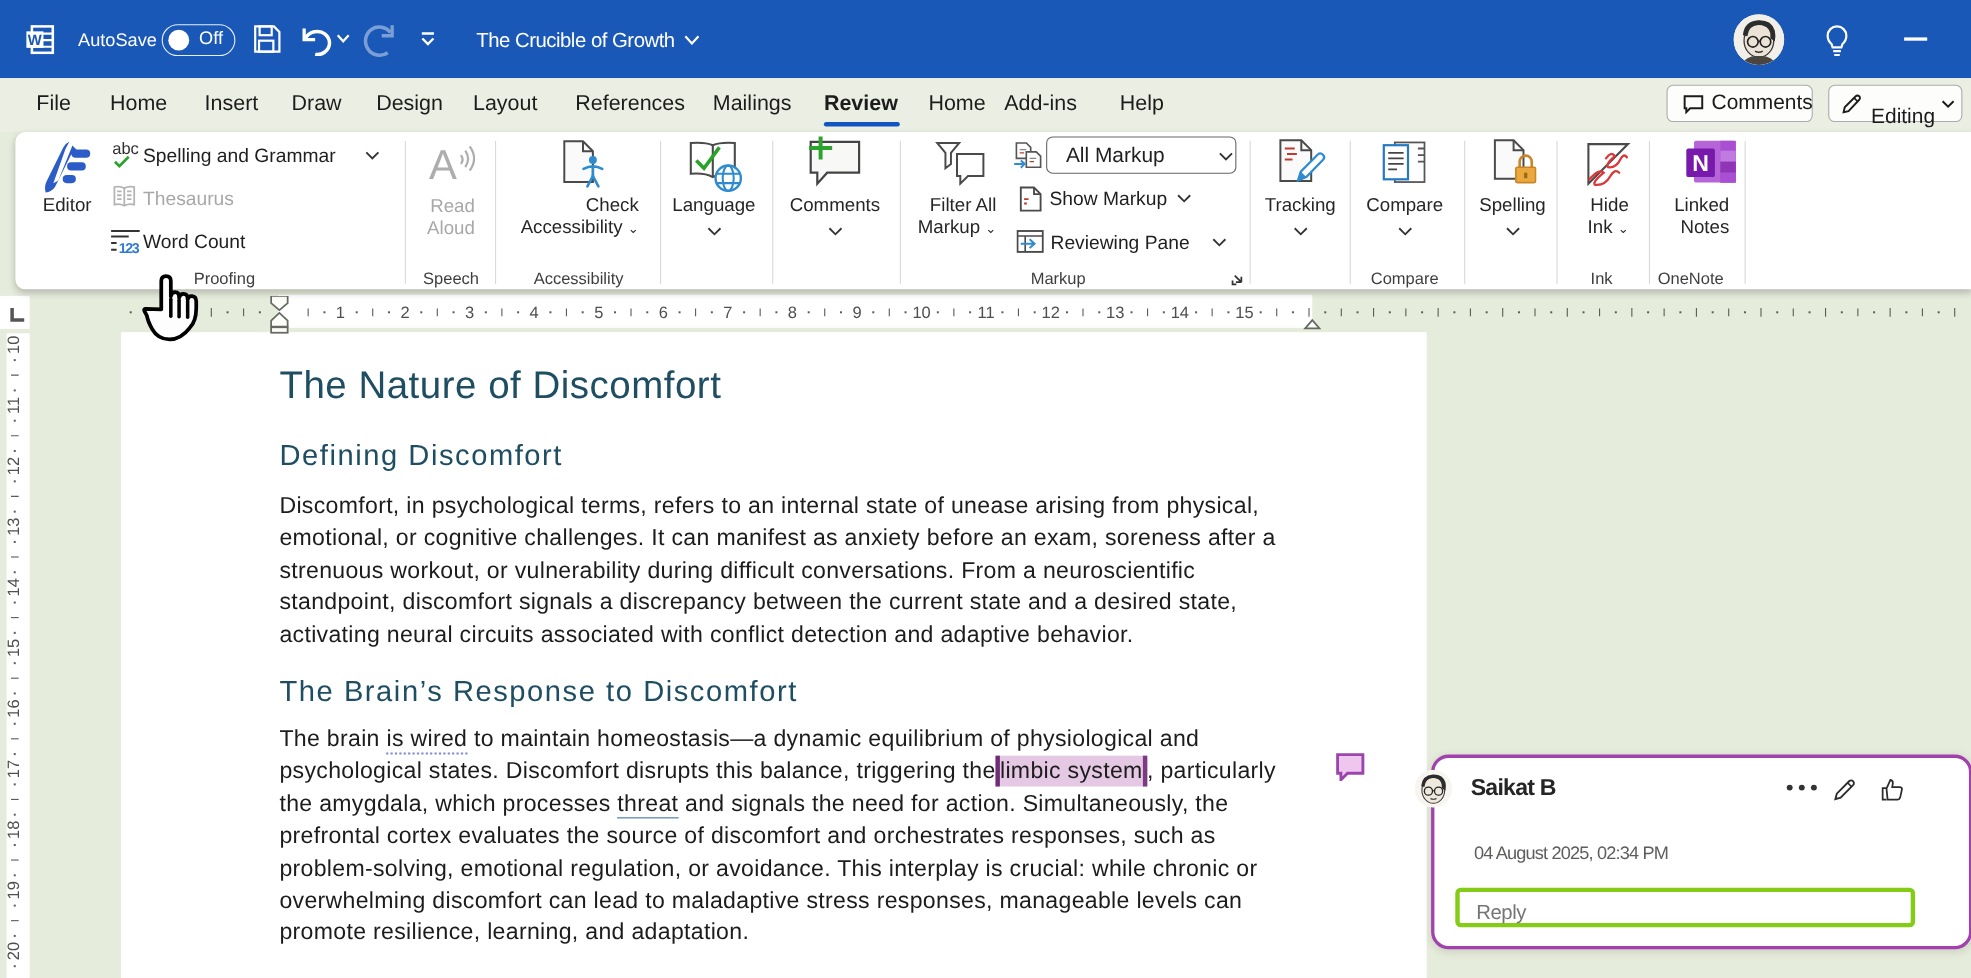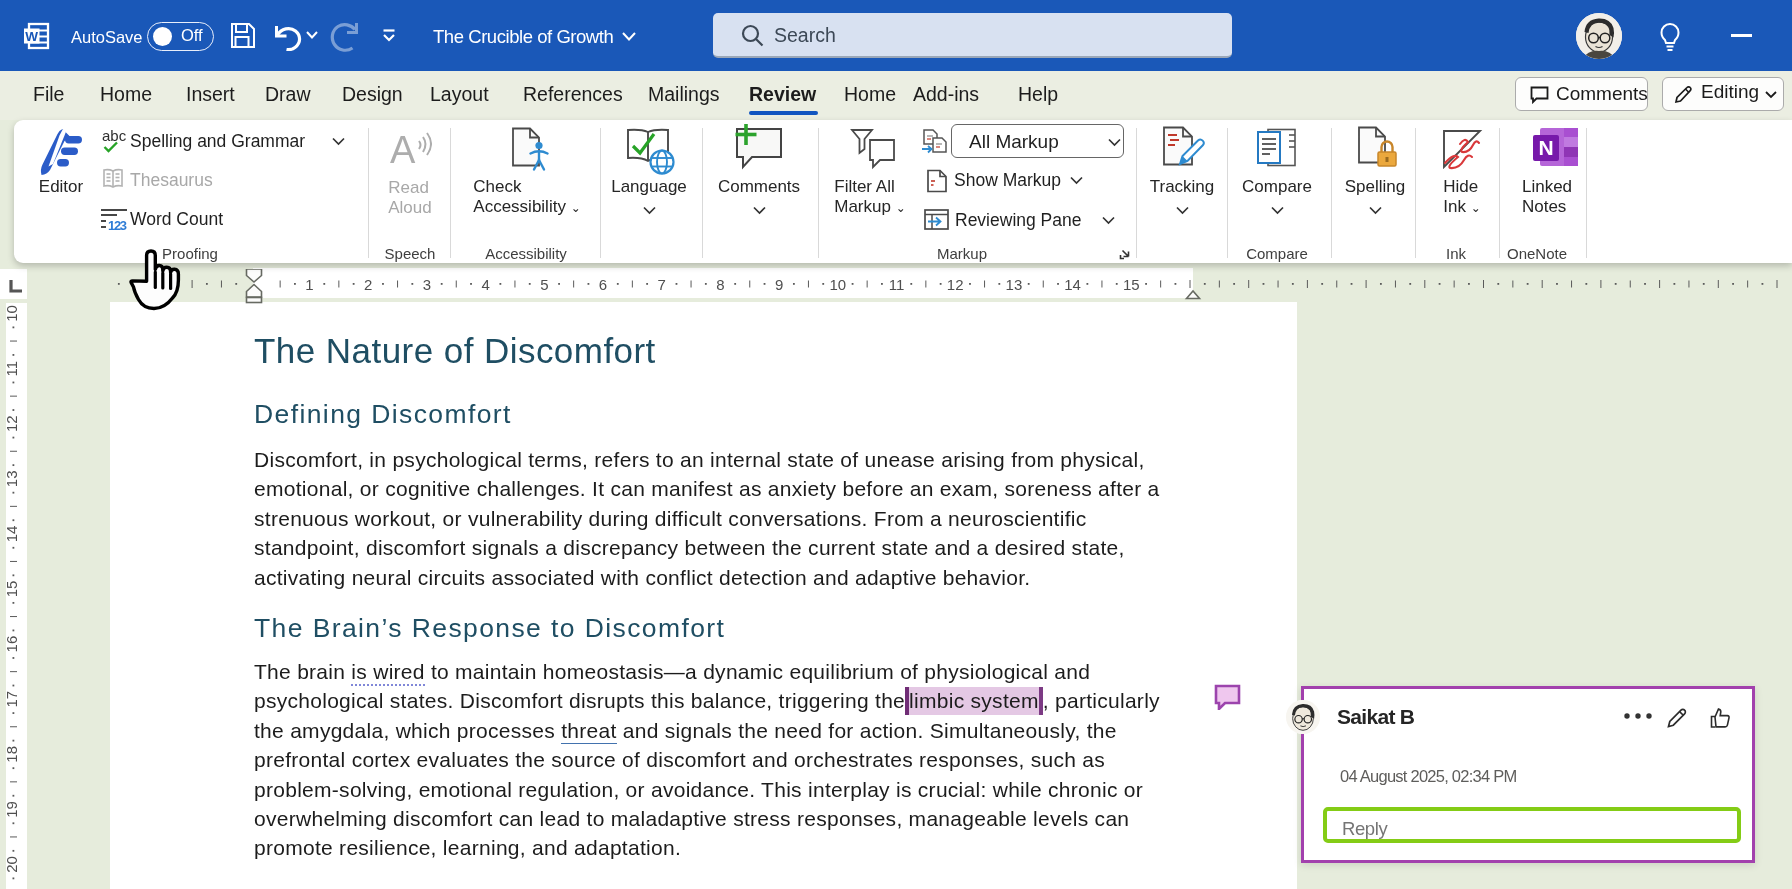--- a/index.html
+++ b/index.html
@@ -23,36 +23,36 @@
   #menubar { position:absolute; left:0; top:71px; width:1792px; height:49px; background:#ebeee2; }
   .tab { position:absolute; top:12px; font-size:19.5px; color:#1c1c1c; }
   #tab-review { font-weight:bold; }
   #review-underline { position:absolute; left:749px; top:40px; width:69px; height:3.5px; background:#1155c0; border-radius:2px; }
   .topbtn { position:absolute; top:6px; height:34px; background:#fdfdfc; border:1px solid #ababab; border-radius:6px; font-size:19px; color:#1b1b1b; }
 
   
   #ribbon { position:absolute; left:14px; top:120px; width:1778px; height:143px; background:#fff; border-radius:9px 0 0 9px; box-shadow:0 3px 7px rgba(0,0,0,0.22); z-index:5; }
   .sep { position:absolute; top:8px; width:1px; height:130px; background:#d9d9d9; }
   .glabel { position:absolute; top:125px; font-size:15px; color:#3e3e3e; text-align:center; transform:translateX(-50%); }
-  .bigbtn { position:absolute; text-align:left; font-size:17px; color:#262626; }
+  .bigbtn { position:absolute; text-align:right; font-size:17px; color:#262626; }
   .rowbtn { position:absolute; font-size:17.5px; color:#1f1f1f; }
   .gray { color:#a8a8a8; }
 
   
   #page { position:absolute; left:110px; top:302px; width:1187px; height:587px; background:#fff; }
   #hruler-band { position:absolute; left:253px; top:268px; width:940px; height:30px; background:#fff; }
   #vruler { position:absolute; left:6px; top:303px; width:21px; height:586px; background:#fff; }
 
   #h1 { position:absolute; left:254px; top:331px; font-size:35px; color:#1f4e63; letter-spacing:0.45px;}
   .h2 { position:absolute; left:254px; font-size:26.5px; color:#1f4e63; letter-spacing:1.4px;}
   .para { position:absolute; left:254px; font-size:21px; line-height:29.4px; color:#1c1c1c; white-space:nowrap; letter-spacing:0.28px; }
   #hl { background:#e4c8e4; border-left:4px solid #702d76; border-right:4px solid #7c3a84; padding:2px 0 3px 0; }
 
   
-  #card { position:absolute; left:1301px; top:686px; width:454px; height:177px; background:#fff; border:3.5px solid #a240ad; border-radius:0; z-index:4; box-shadow:0 2px 8px rgba(0,0,0,0.12); }
+  #card { position:absolute; left:1301px; top:686px; width:492px; height:177px; background:#fff; border:3.5px solid #a240ad; border-radius:16px; z-index:4; box-shadow:0 2px 8px rgba(0,0,0,0.12); }
   #card .name { position:absolute; left:33px; top:16px; font-weight:bold; font-size:21px; letter-spacing:-0.7px; color:#252525; }
   #card .body { position:absolute; left:36px; top:50px; font-size:20.5px; letter-spacing:-0.85px; color:#1f1f1f; }
   #card .date { position:absolute; left:36px; top:78px; font-size:16.5px; letter-spacing:-0.75px; color:#5e5d5b; }
   #card .reply { position:absolute; left:19px; top:118px; width:418px; height:36px; border:4px solid #84cc16; border-radius:5px; }
   #card .reply span { position:absolute; left:15px; top:7px; font-size:18.5px; letter-spacing:-0.4px; color:#757575; }
   #avatar2 { position:absolute; left:1286px; top:700px; width:34px; height:34px; border-radius:50%; background:#fbfaf8; overflow:hidden; z-index:6; }
 </style>
 </head>
 <body>
 
@@ -91,27 +91,20 @@
   </svg>
 
   <svg class="abs" style="left:381px;top:29px" width="16" height="14" viewBox="0 0 16 14">
     <line x1="2.5" y1="1.5" x2="13.5" y2="1.5" stroke="#fff" stroke-width="2.2"></line>
     <path d="M3 6 L8 11 L13 6" fill="none" stroke="#fff" stroke-width="2.2"></path>
   </svg>
   <div id="doctitle">The Crucible of Growth</div>
   <svg class="abs" style="left:622px;top:32px" width="14" height="9" viewBox="0 0 14 9">
       <path d="M1 1 L7 7.5 L13 1" fill="none" stroke="#fff" stroke-width="2"></path>
     </svg>
-  <div id="searchbox">
-    <svg class="abs" style="left:28px;top:11px" width="23" height="23" viewBox="0 0 23 23">
-      <circle cx="9.5" cy="9.5" r="7.5" fill="none" stroke="#3c4856" stroke-width="2.2"></circle>
-      <line x1="15" y1="15" x2="21.5" y2="21.5" stroke="#3c4856" stroke-width="2.2"></line>
-    </svg>
-    <div class="txt">Search</div>
-  </div>
   <div id="avatar1">
     <svg width="46" height="46" viewBox="0 0 46 46">
       <rect width="46" height="46" fill="#f2efe9"></rect>
       <ellipse cx="23" cy="24" rx="13.5" ry="15" fill="#eae3d6" stroke="#3a3a3a" stroke-width="1.2"></ellipse>
       <path d="M8.5 19 Q9.5 6.5 22.5 5.5 Q34.5 5 37.5 15 Q38.5 19.5 37.5 24.5 L33.5 22 Q34.5 11.5 26 10 Q14 8 12.5 20 Z" fill="#2c2c2c"></path>
       <circle cx="17.5" cy="25" r="4.8" fill="none" stroke="#222" stroke-width="1.5"></circle>
       <circle cx="29" cy="25" r="4.8" fill="none" stroke="#222" stroke-width="1.5"></circle>
       <line x1="22.3" y1="24.5" x2="24.2" y2="24.5" stroke="#222" stroke-width="1.3"></line>
       <path d="M19.5 33.5 Q23 35.5 26.5 33.5" fill="none" stroke="#333" stroke-width="1.2"></path>
       <path d="M6 46 Q13 36.5 23 38 Q33 36.5 40 46 Z" fill="#4a463f"></path>
@@ -144,21 +137,21 @@
     <svg class="abs" style="left:14px;top:8px" width="19" height="18" viewBox="0 0 19 18">
       <path d="M1.5 1.5 h16 v11 h-11 l-3.5 3.5 v-3.5 h-1.5 z" fill="none" stroke="#1b1b1b" stroke-width="1.8"></path>
     </svg>
     <span style="position:absolute;left:40px;top:5px">Comments</span>
   </div>
   <div class="topbtn" style="left:1662px; width:122px;">
     <svg class="abs" style="left:10px;top:7px" width="20" height="20" viewBox="0 0 20 20">
       <path d="M3 17 L4 12.5 L14 2.5 a2.2 2.2 0 0 1 3.2 0 a2.2 2.2 0 0 1 0 3.2 L7.5 16 z" fill="none" stroke="#1b1b1b" stroke-width="1.7"></path>
       <line x1="12.5" y1="4" x2="16" y2="7.5" stroke="#1b1b1b" stroke-width="1.5"></line>
     </svg>
-    <span style="position:absolute;left:38px;top:3px">Editing</span>
+    <span style="position:absolute;left:38px;top:18px">Editing</span>
     <svg class="abs" style="left:102px;top:13px" width="12" height="8" viewBox="0 0 12 8">
         <path d="M1 1 L6 6 L11 1" fill="none" stroke="#1b1b1b" stroke-width="1.8"></path>
       </svg>
   </div>
 </div>
 
 <div id="hruler-band"></div>
 <svg class="abs" style="left:0;top:269px;z-index:2" width="1792" height="35" viewBox="0 0 1792 35" id="hruler-svg">
     <rect x="117.925" y="14" width="1.8" height="1.8" fill="#5a5a5a"></rect>
     <line x1="133.39999999999998" y1="11" x2="133.39999999999998" y2="19" stroke="#5a5a5a" stroke-width="1"></line>
@@ -393,21 +386,21 @@
   <div class="sep" style="left:586px"></div>
   <div class="sep" style="left:688px"></div>
   <div class="sep" style="left:804px"></div>
   <div class="sep" style="left:1122px"></div>
   <div class="sep" style="left:1213px"></div>
   <div class="sep" style="left:1317px"></div>
   <div class="sep" style="left:1401px"></div>
   <div class="sep" style="left:1485px"></div>
   <div class="sep" style="left:1572px"></div>
 
-  <div class="glabel" style="left:176px">Proofing</div>
+  <div class="glabel" style="left:190px">Proofing</div>
   <div class="glabel" style="left:396px">Speech</div>
   <div class="glabel" style="left:512px">Accessibility</div>
   <div class="glabel" style="left:948px">Markup</div>
   <div class="glabel" style="left:1263px">Compare</div>
   <div class="glabel" style="left:1442px">Ink</div>
   <div class="glabel" style="left:1523px">OneNote</div>
 
   <svg class="abs" style="left:1105px;top:127px" width="13" height="13" viewBox="0 0 13 13">
     <path d="M1.5 8 v3.5 h3.5" fill="none" stroke="#333" stroke-width="1.6"></path>
     <path d="M3.5 3.5 L9.5 9.5 M9.5 9.5 v-5 M9.5 9.5 h-5" fill="none" stroke="#333" stroke-width="1.6"></path>

